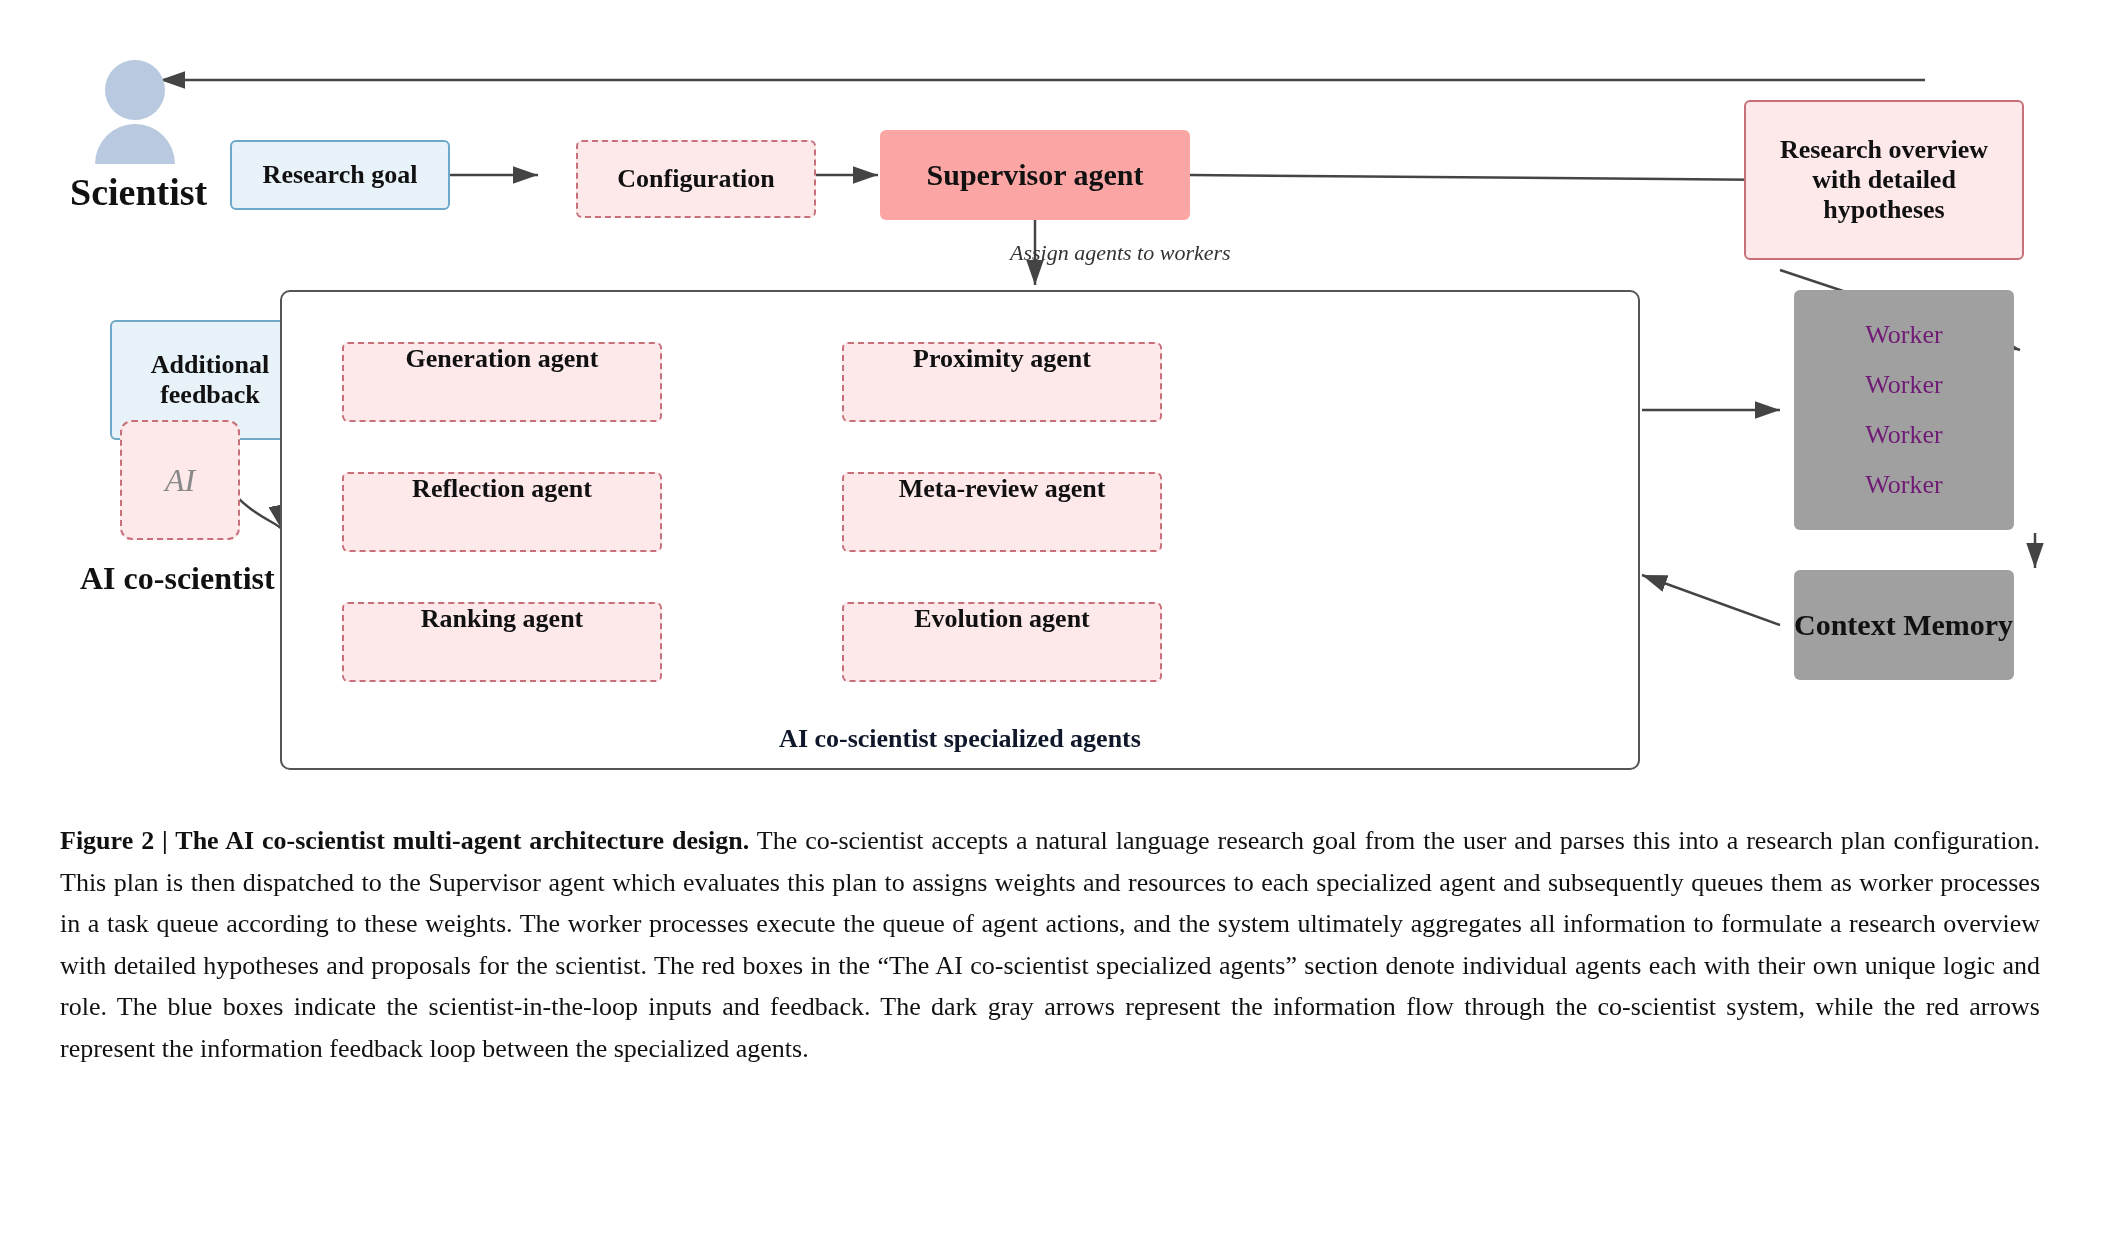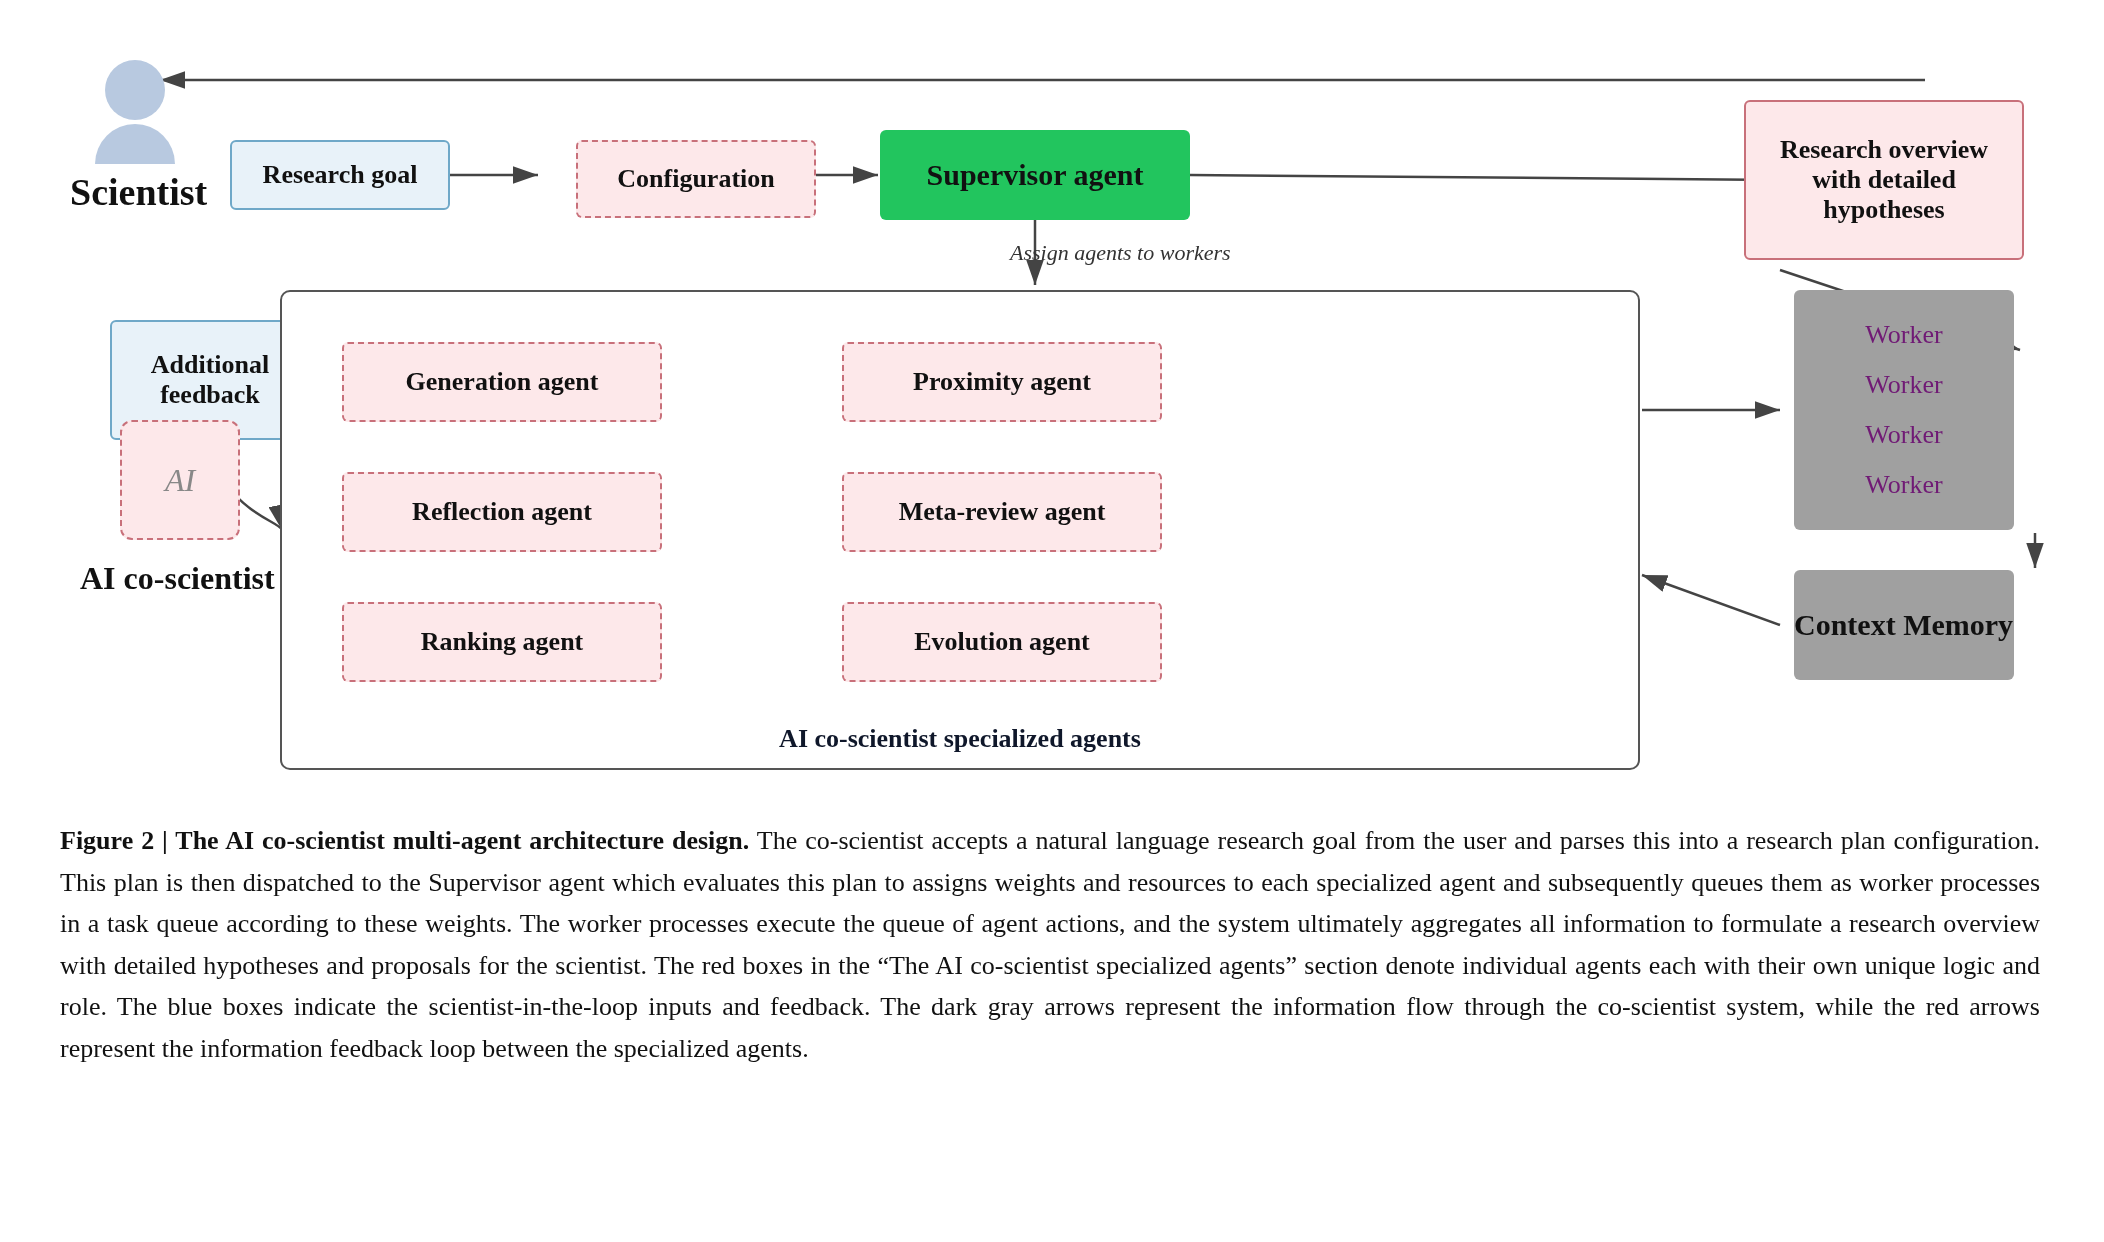--- a/index.html
+++ b/index.html
@@ -105,21 +105,21 @@
       color: #0f172a;
     }
 
     
     .agent-box {
       position: absolute;
       border: 2px dashed #c8707a;
       background: #fde8ea;
       border-radius: 6px;
       display: flex;
-      align-items: center;
+      align-items: flex-start;
       justify-content: center;
       font-size: 26px;
       font-weight: bold;
       text-align: center;
     }
 
     
     .arrows-svg {
       position: absolute;
       top: 0;
@@ -193,21 +193,21 @@
       display: flex; align-items: center; justify-content: center;
       font-size: 26px; font-weight: bold; margin-left: 36px;
     }
 
     .supervisor-box {
       position: absolute;
       left: 820px;
       top: 90px;
       width: 310px;
       height: 90px;
-      background: #22c55e;
+      background: #fca5a5;
       border-radius: 6px;
       display: flex; align-items: center; justify-content: center;
       font-size: 30px; font-weight: bold;
     }
 
     .research-overview-box {
       position: absolute;
       right: 20px;
       top: 60px;
       width: 280px;

